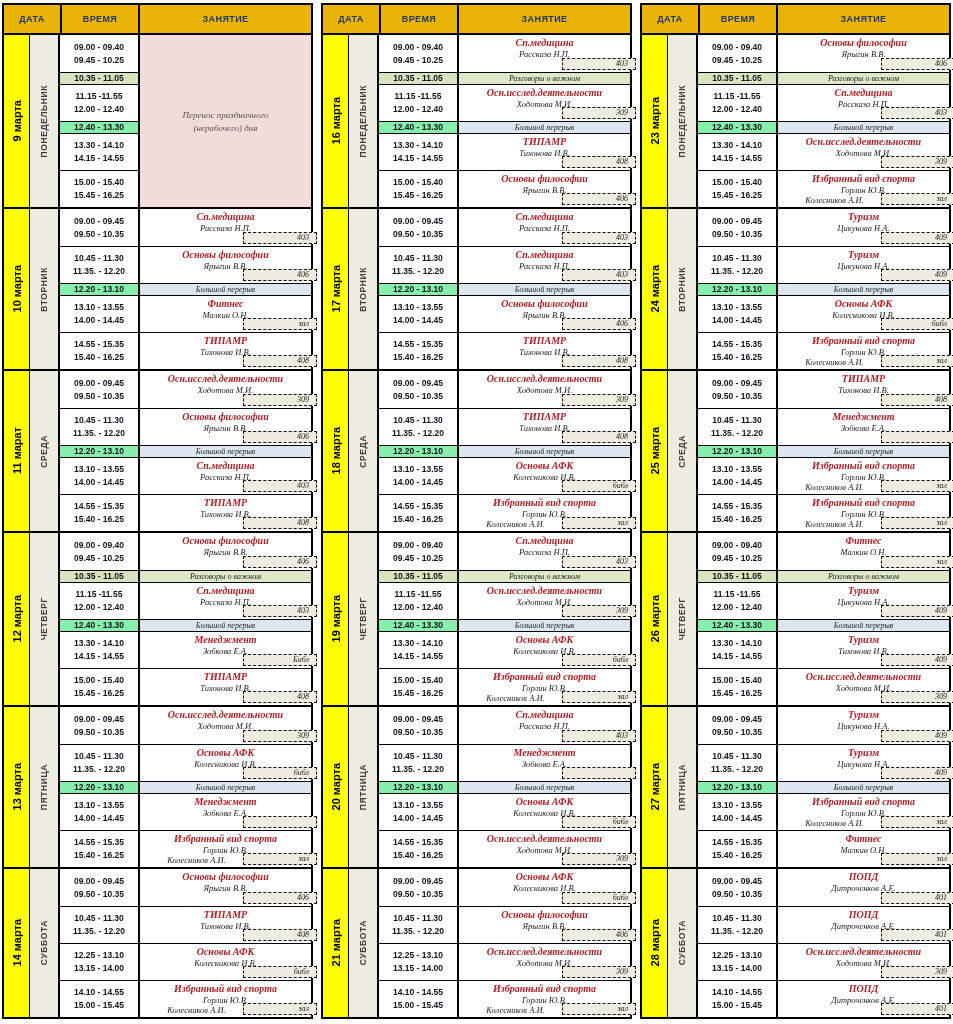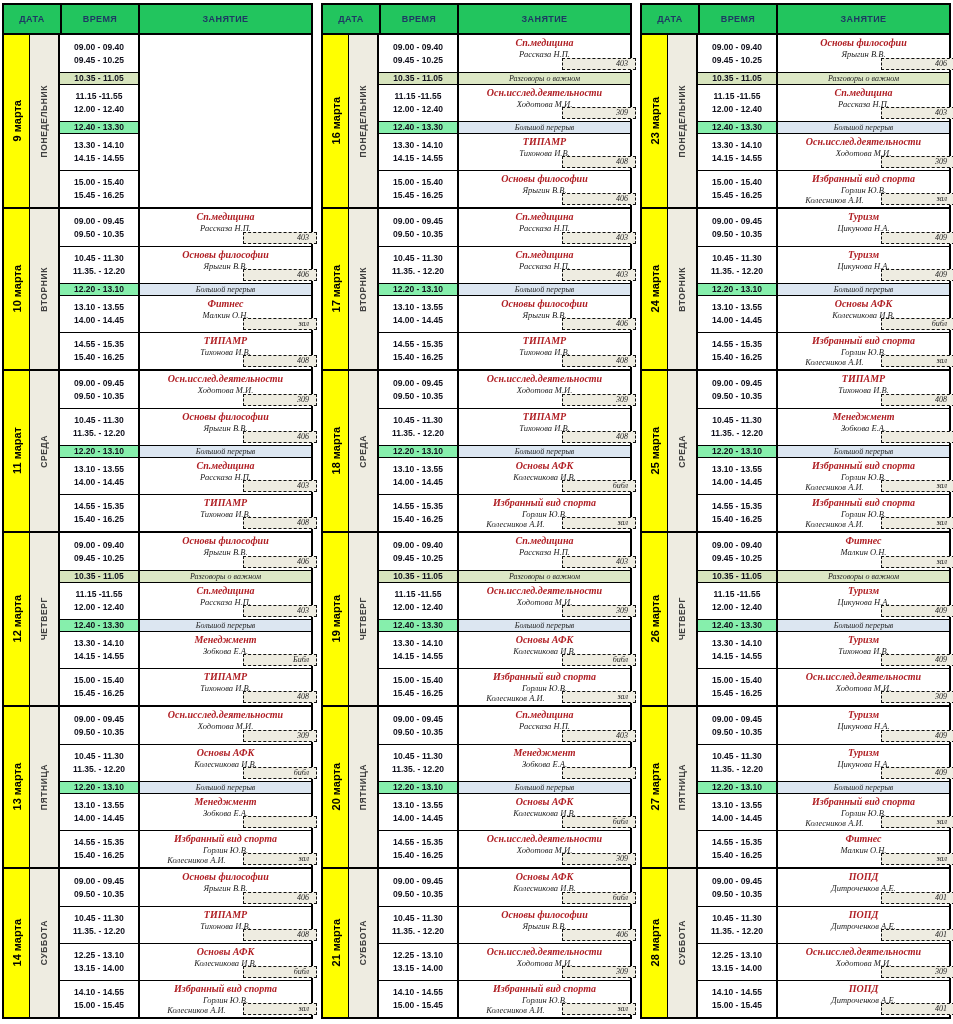--- a/index.html
+++ b/index.html
@@ -1,18 +1,18 @@
 <!DOCTYPE html>
 <html><head>
 <meta charset="utf-8">
 <style>
   html,body{margin:0;padding:0;background:#fff;font-family:"Liberation Sans",sans-serif;}
   #boards{display:flex;gap:8px;padding:3px 2px;width:953px;box-sizing:border-box;align-items:flex-start;}
   .board{border:2px solid #000;width:311px;box-sizing:border-box;background:#fff;flex:0 0 auto;}
-  .thead{display:grid;grid-template-columns:56px 80px 1fr;height:28px;background:#22c55e;}
+  .thead{display:grid;grid-template-columns:56px 80px 1fr;height:28px;background:#eab308;}
   .th{display:flex;align-items:center;justify-content:center;font-weight:bold;font-size:9px;color:#1F3864;letter-spacing:.4px;}
   .th-time{border-left:2px solid #000;border-right:2px solid #000;}
   .day{display:grid;grid-template-columns:26px 30px 80px 1fr;border-top:2px solid #000;position:relative;}
   .c-date{grid-column:1;background:#FFFF00;display:flex;align-items:center;justify-content:center;border-right:1px solid #000;}
   .c-day{grid-column:2;background:#EEECE1;display:flex;align-items:center;justify-content:center;border-right:2px solid #000;}
   .vtext{writing-mode:vertical-rl;transform:rotate(180deg);white-space:nowrap;}
   .c-date .vtext{font-weight:bold;font-size:11px;color:#000;}
   .c-day .vtext{font-size:8.5px;color:#3f3f3f;font-weight:600;letter-spacing:.6px;}
   .c-time{grid-column:3;display:flex;flex-direction:column;align-items:center;justify-content:center;background:#fff;border-right:2px solid #000;}
   .c-time .t{font-size:8.5px;font-weight:bold;color:#10101c;line-height:13px;white-space:nowrap;}
@@ -63,20 +63,24 @@
           <span class="t">12.40 - 13.30</span>
         </div>
         <div class="c-time lesson bt" style="grid-row: 5;">
           <span class="t">13.30 - 14.10</span>
           <span class="t">14.15 - 14.55</span>
         </div>
         <div class="c-time lesson bt" style="grid-row: 6;">
           <span class="t">15.00 - 15.40</span>
           <span class="t">15.45 - 16.25</span>
         </div>
+        <div class="c-merged" style="grid-row: 1 / span 6;">
+          <span class="mline">Перенос праздничного</span>
+          <span class="mline">(нерабочего) дня</span>
+        </div>
       </div>
       <div class="day" style="grid-template-rows: 37px 37px 12px 37px 37px;">
         <div class="c-date" style="grid-row: 1 / span 5;">
           <span class="vtext">10 марта</span>
         </div>
         <div class="c-day" style="grid-row: 1 / span 5;">
           <span class="vtext">ВТОРНИК</span>
         </div>
         <div class="c-time lesson" style="grid-row: 1;">
           <span class="t">09.00 - 09.45</span>

